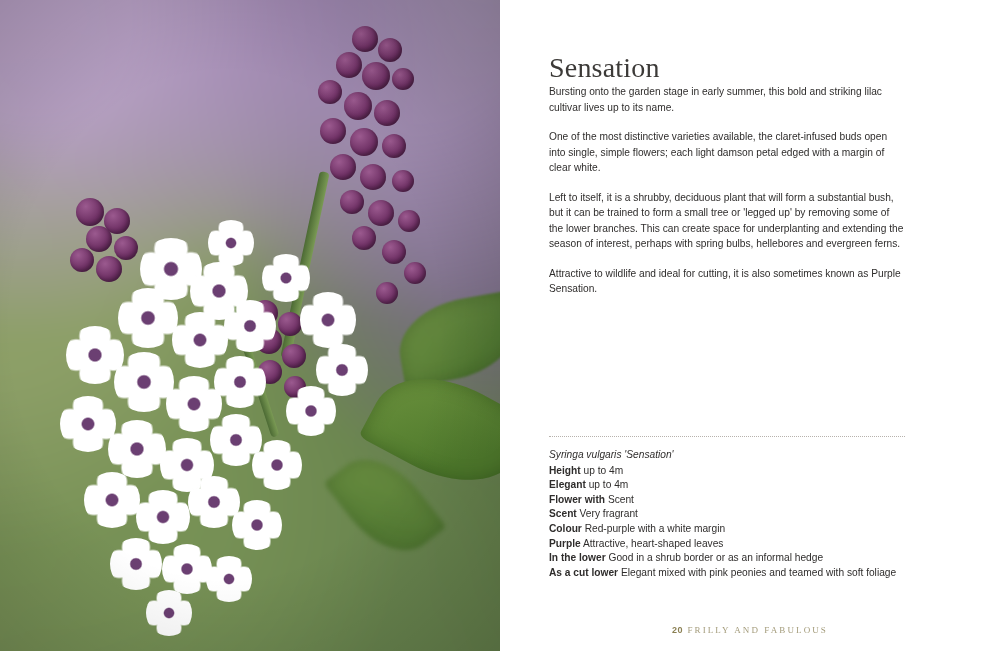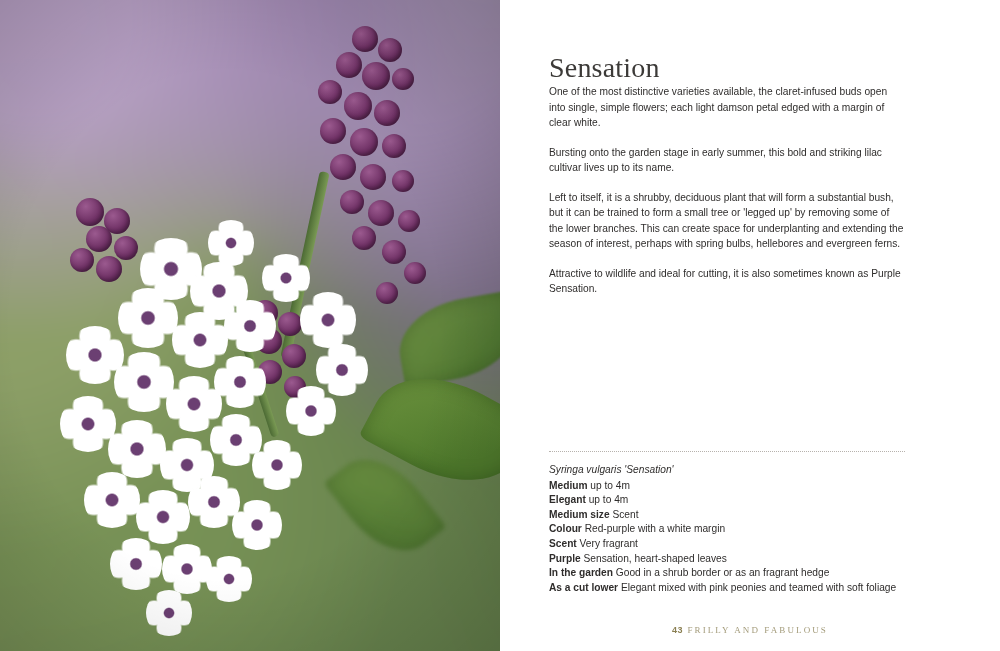--- a/index.html
+++ b/index.html
@@ -118,21 +118,21 @@
     font-size: 10.2px;
     line-height: 15.5px;
     color: #2f2d2c;
     margin: 0 0 14px 0;
   }
   .intro { margin-top: 34px; }
 
   .facts {
     position: absolute;
     left: 49px;
-    top: 451px;
+    top: 436px;
     width: 356px;
   }
   .rule {
     border-top: 1px dotted #b7b2ad;
     height: 0;
     margin-bottom: 11px;
   }
   .fact-line {
     font-size: 10.2px;
     line-height: 14.6px;
@@ -247,63 +247,63 @@
       <div class="bloom" style="left:208px;top:220px;width:46px;height:46px;"></div>
 
       <div class="vignette"></div>
     </div>
   </div>
 
   <div class="text-page">
 
     <div class="content">
       <h1 class="title">Sensation</h1>
+      <p class="body intro">Bursting onto the garden stage in early summer, this bold and striking lilac cultivar lives up to its name.</p>
       <p class="body">One of the most distinctive varieties available, the claret-infused buds open into single, simple flowers; each light damson petal edged with a margin of clear white.</p>
-      <p class="body intro">Bursting onto the garden stage in early summer, this bold and striking lilac cultivar lives up to its name.</p>
       <p class="body">Left to itself, it is a shrubby, deciduous plant that will form a substantial bush, but it can be trained to form a small tree or 'legged up' by removing some of the lower branches. This can create space for underplanting and extending the season of interest, perhaps with spring bulbs, hellebores and evergreen ferns.</p>
       <p class="body">Attractive to wildlife and ideal for cutting, it is also sometimes known as Purple Sensation.</p>
     </div>
 
     <div class="facts">
       <div class="rule"></div>
       <div class="fact-line latin">Syringa vulgaris 'Sensation'</div>
 
       <div class="fact-line">
-        <span class="k">Medium</span>
+        <span class="k">Height</span>
         <span class="v">up to 4m</span>
       </div>
       <div class="fact-line">
         <span class="k">Elegant</span>
         <span class="v">up to 4m</span>
       </div>
       <div class="fact-line">
-        <span class="k">Medium size</span>
+        <span class="k">Flower with</span>
         <span class="v">Scent</span>
+      </div>
+      <div class="fact-line">
+        <span class="k">Scent</span>
+        <span class="v">Very fragrant</span>
       </div>
       <div class="fact-line">
         <span class="k">Colour</span>
         <span class="v">Red-purple with a white margin</span>
       </div>
       <div class="fact-line">
-        <span class="k">Scent</span>
-        <span class="v">Very fragrant</span>
-      </div>
-      <div class="fact-line">
         <span class="k">Purple</span>
-        <span class="v">Sensation, heart-shaped leaves</span>
-      </div>
-      <div class="fact-line">
-        <span class="k">In the garden</span>
-        <span class="v">Good in a shrub border or as an fragrant hedge</span>
+        <span class="v">Attractive, heart-shaped leaves</span>
+      </div>
+      <div class="fact-line">
+        <span class="k">In the lower</span>
+        <span class="v">Good in a shrub border or as an informal hedge</span>
       </div>
       <div class="fact-line">
         <span class="k">As a cut lower</span>
         <span class="v">Elegant mixed with pink peonies and teamed with soft foliage</span>
       </div>
     </div>
 
     <div class="footer">
-      <span class="pagenum">43</span>
+      <span class="pagenum">20</span>
       <span class="chapter">FRILLY AND FABULOUS</span>
     </div>
 
   </div>
 </div>
 
 </body></html>

